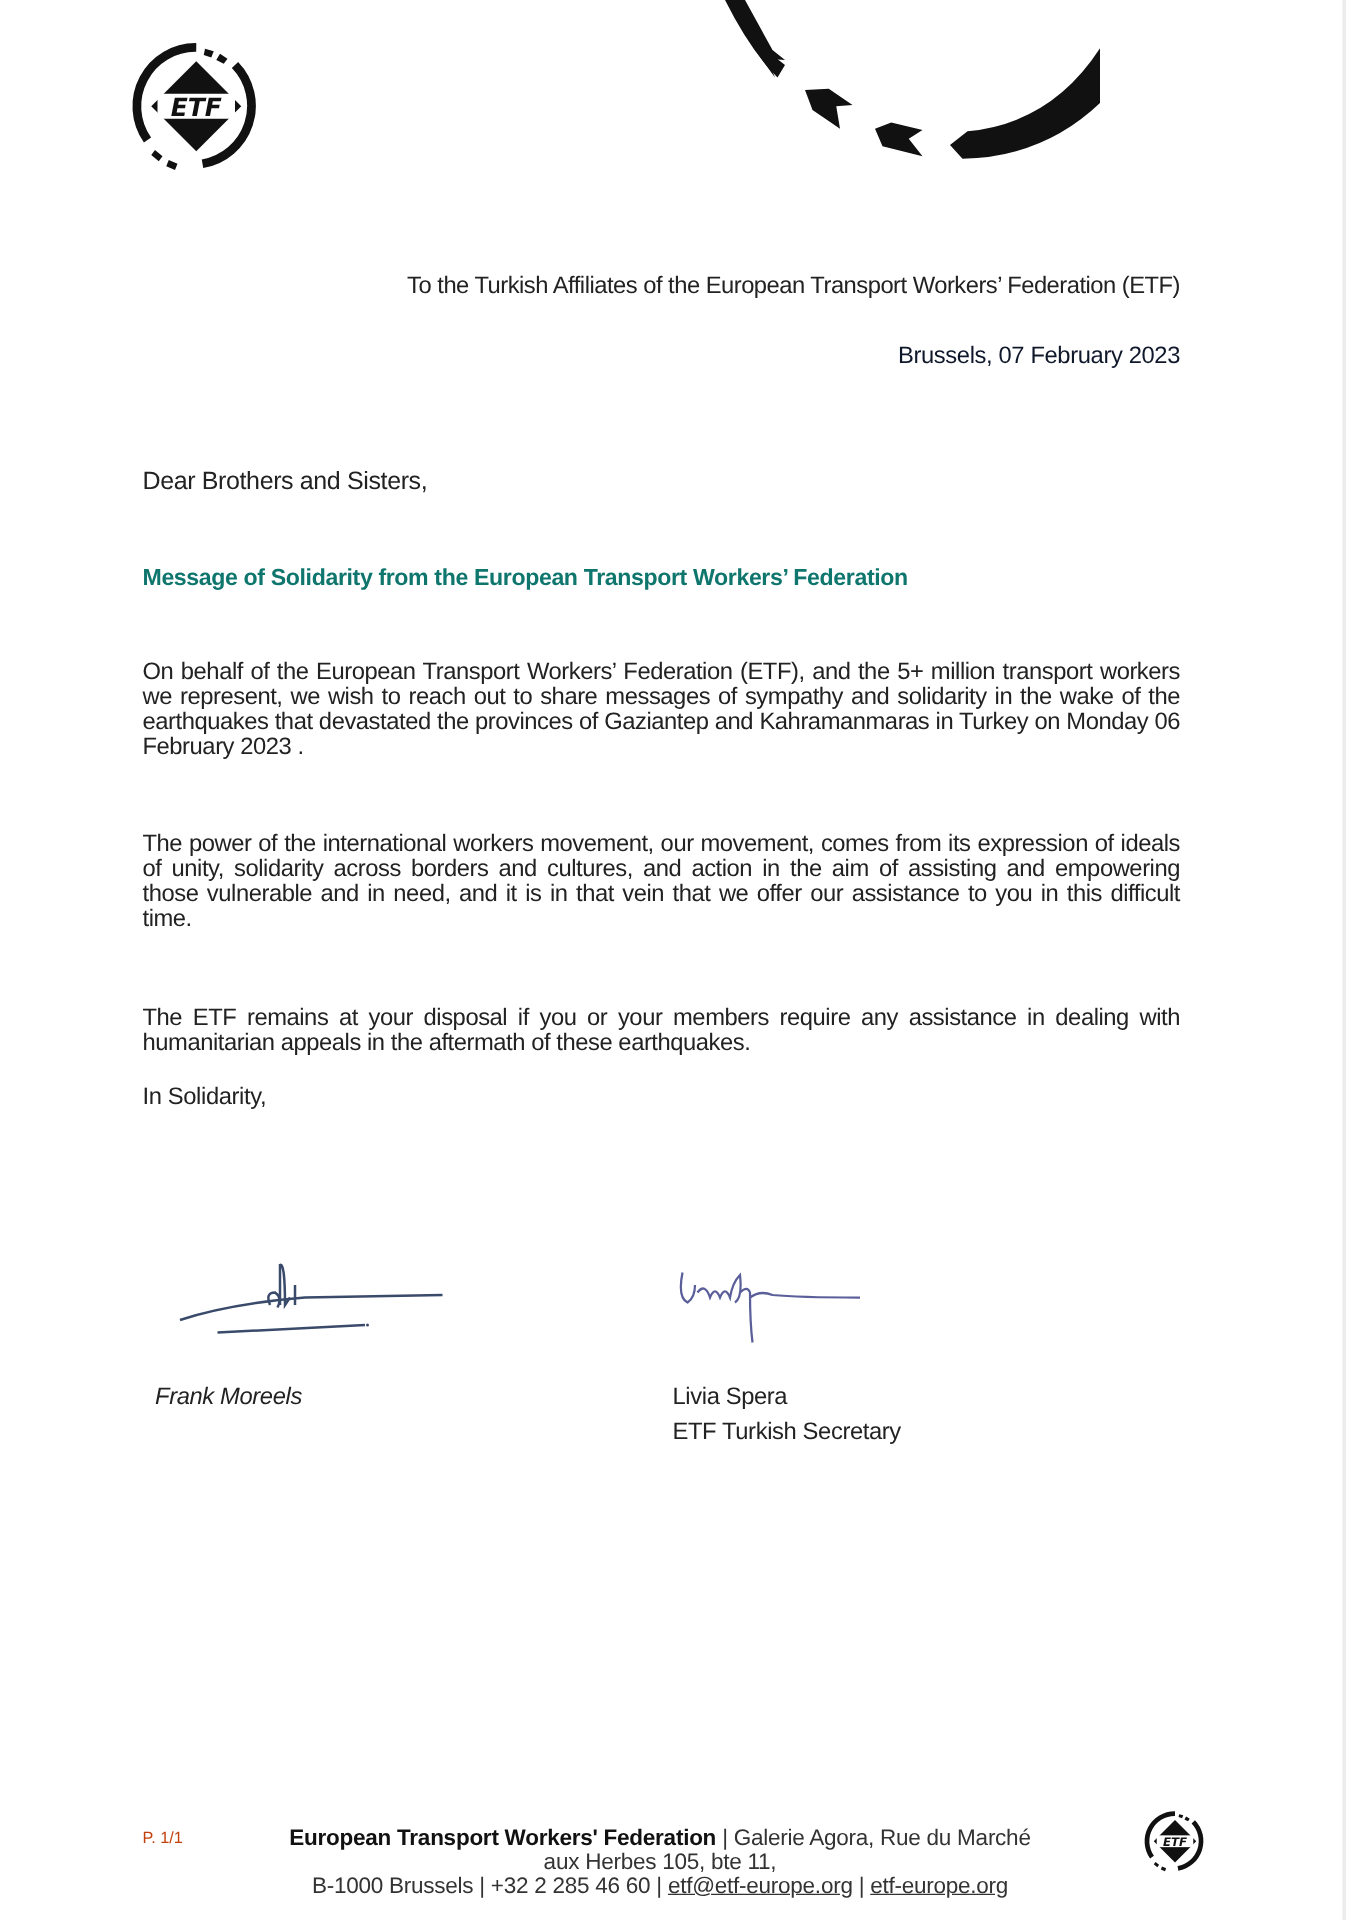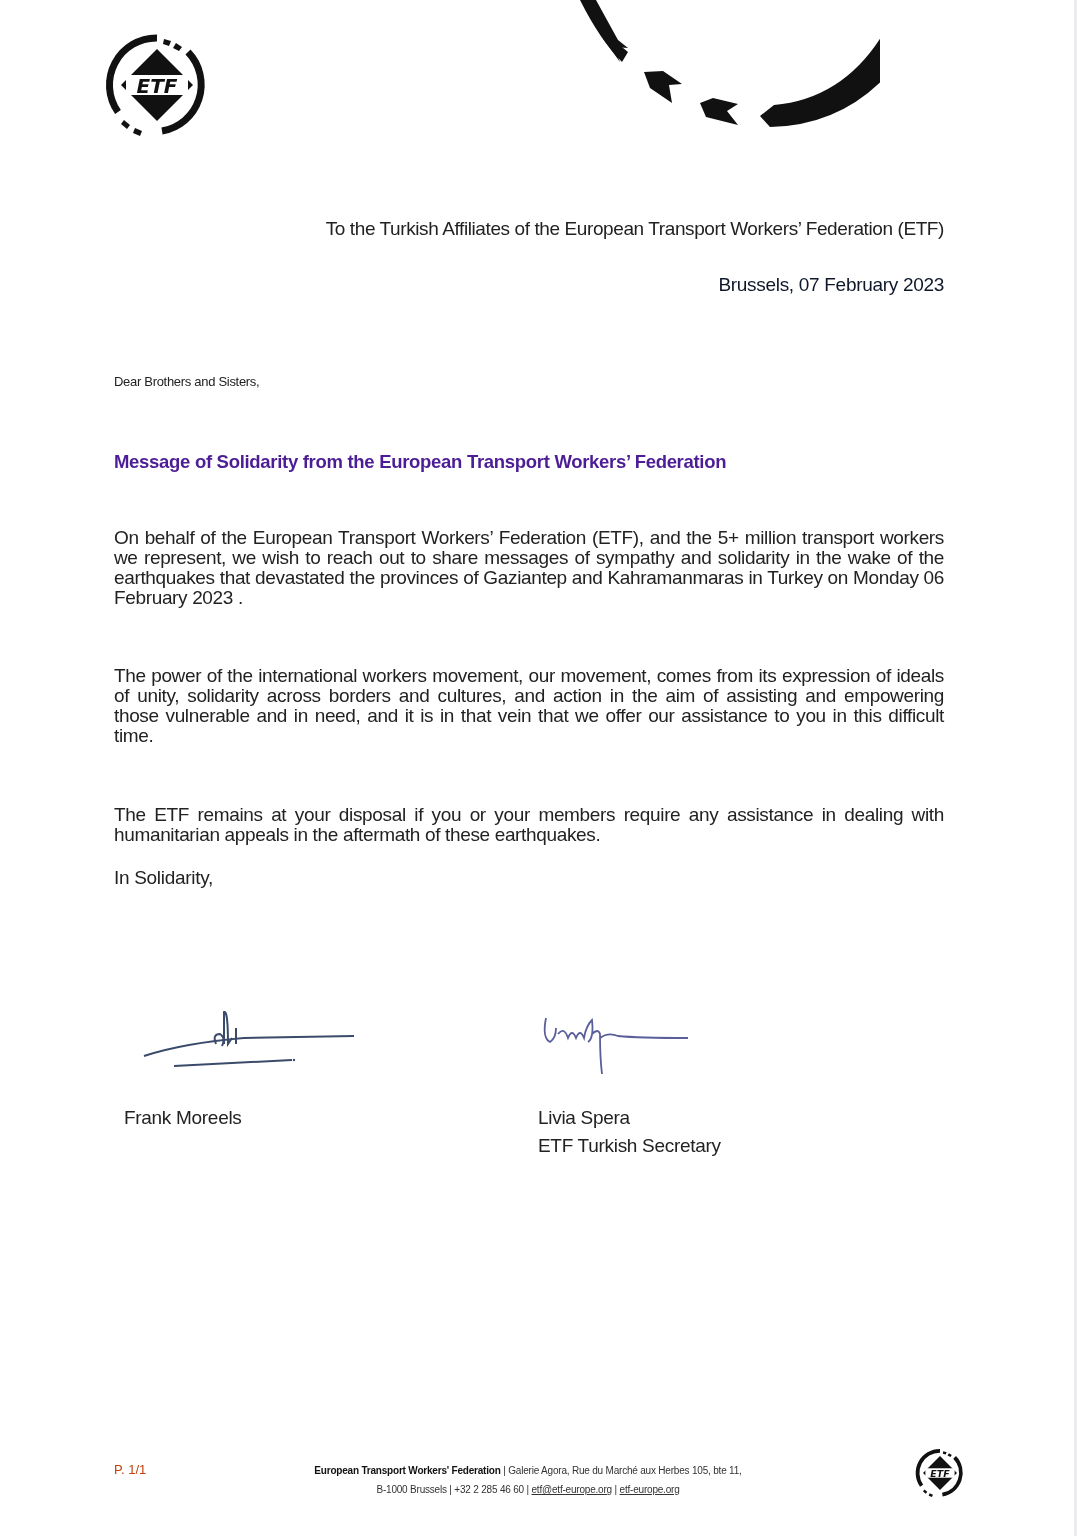--- a/index.html
+++ b/index.html
@@ -25,46 +25,46 @@
   
   .addressee {
     position: absolute; right: 133px; top: 218px; font-size: 19px; letter-spacing: -0.4px;
     white-space: nowrap; color: #222;
   }
   .date-line {
     position: absolute; right: 133px; top: 274px; font-size: 19px; letter-spacing: -0.3px;
     white-space: nowrap; color: #0f172a;
   }
 
-  .salutation { position: absolute; left: 114px; top: 374px; font-size: 13px; letter-spacing: -0.3px; color: #222; }
-  .subject { position: absolute; left: 114px; top: 451px; font-size: 18.5px; font-weight: bold; letter-spacing: -0.3px; color: #4c1d95; white-space: nowrap; text-align: center; }
+  .salutation { position: absolute; left: 114px; top: 374px; font-size: 20px; letter-spacing: -0.3px; color: #222; }
+  .subject { position: absolute; left: 114px; top: 451px; font-size: 18.5px; font-weight: bold; letter-spacing: -0.3px; color: #0f766e; white-space: nowrap; text-align: center; }
 
   .para {
     position: absolute; left: 114px; width: 830px;
     font-size: 19px; line-height: 20px; letter-spacing: -0.35px;
     text-align: justify; color: #222;
   }
   .p1 { top: 528px; }
   .p2 { top: 666px; }
   .p3 { top: 805px; }
 
   .closing { position: absolute; left: 114px; top: 867px; font-size: 19px; letter-spacing: -0.3px; color: #222; }
 
   .sig-block { position: absolute; }
-  .sig-left { left: 124px; top: 998px; width: 240px; }
+  .sig-left { left: 124px; top: 998px; width: 240px; font-style: italic; }
   .sig-right { left: 538px; top: 998px; width: 240px; }
   .sig-img { display: block; width: 240px; height: 80px; }
   .sig-name, .sig-role { font-size: 19px; line-height: 28px; letter-spacing: -0.3px; color: #222; white-space: nowrap; }
   .sig-name { margin-top: 26px; }
 
   
   .footer-page { position: absolute; left: 114px; top: 1462px; font-size: 13px; color: #c2410c; }
   .footer-addr {
     position: absolute; left: 222px; top: 1461px; width: 612px;
-    font-size: 10px; line-height: 19px; text-align: center; color: #333; letter-spacing: -0.2px;
+    font-size: 18px; line-height: 19px; text-align: center; color: #333; letter-spacing: -0.2px;
   }
   .footer-addr b { color: #111; }
   .footer-addr a { color: #333; text-decoration: underline; }
   .footer-logo { position: absolute; left: 915px; top: 1448px; width: 50px; height: 50px; }
 </style>
 </head>
 <body>
 
 <div class="right-edge"></div>
 

